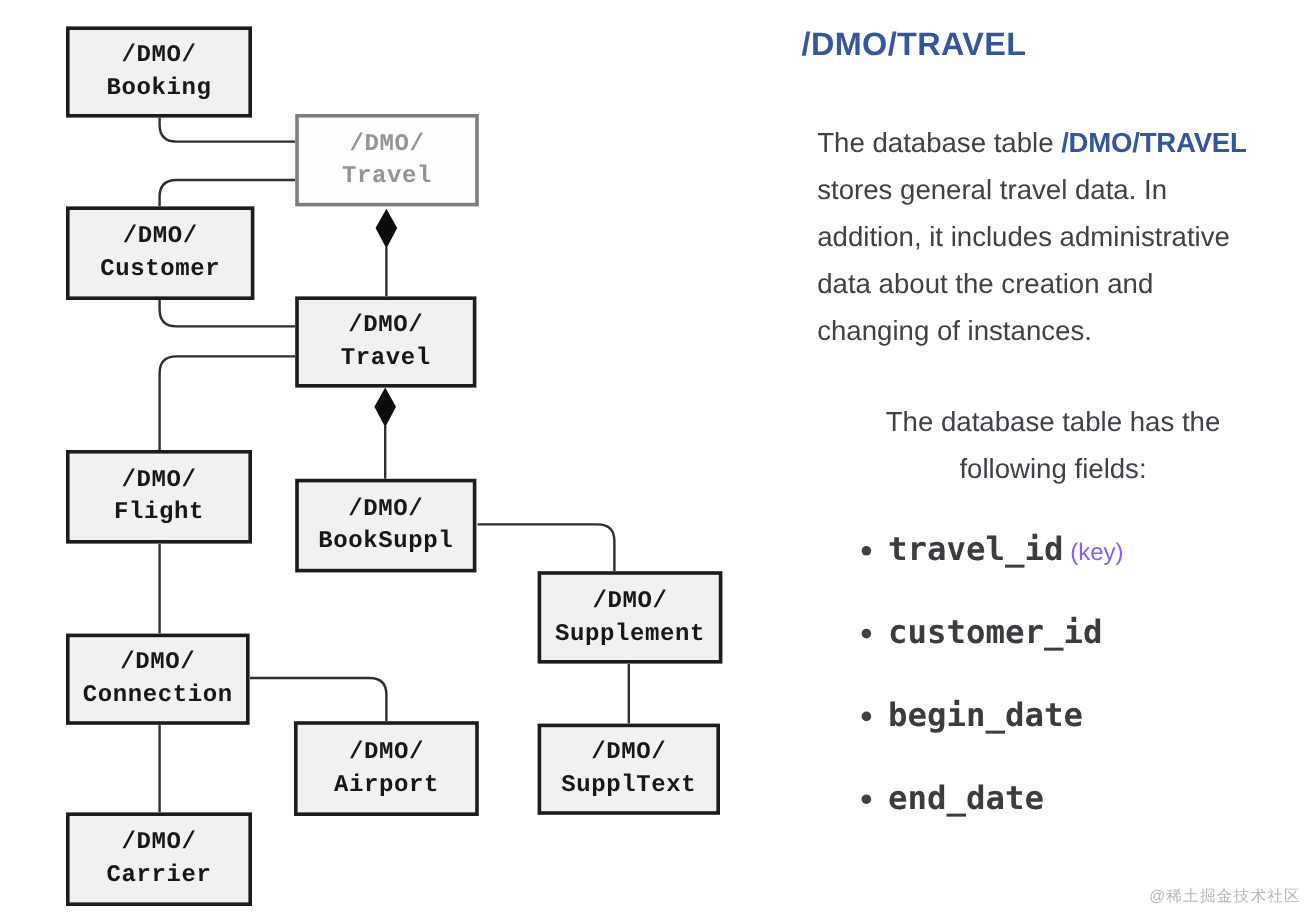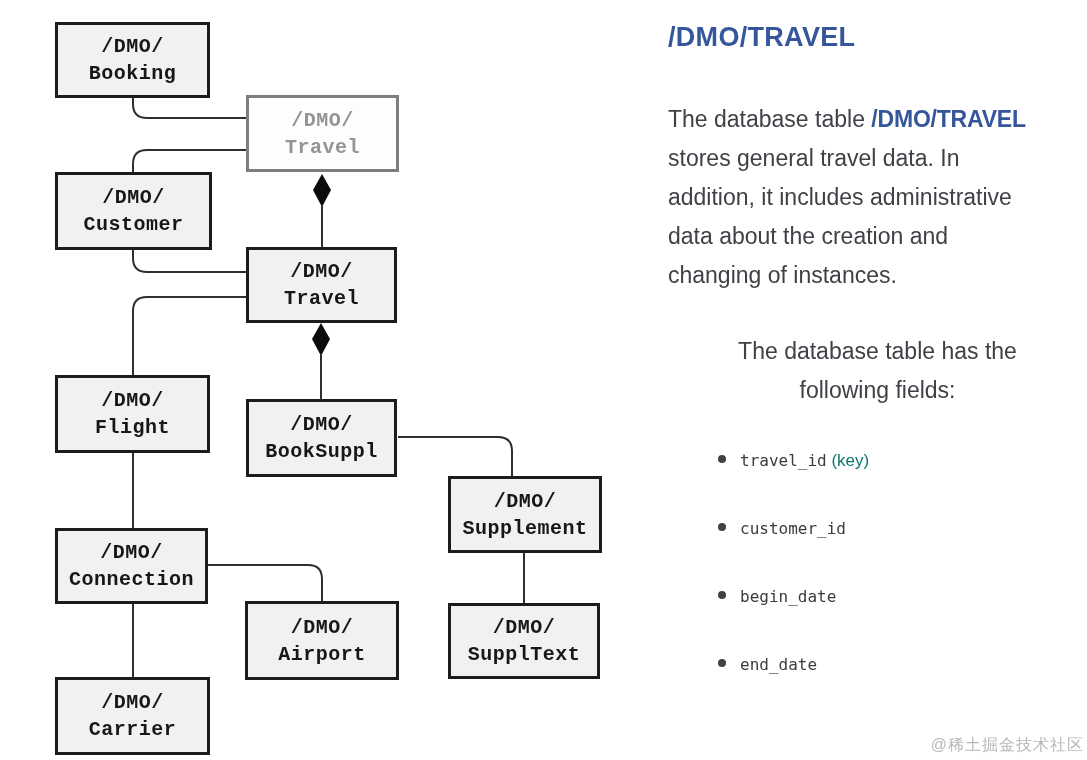--- a/index.html
+++ b/index.html
@@ -11,33 +11,33 @@
   #wires{position:absolute;left:0;top:0;}
   .node{position:absolute;box-sizing:border-box;background:#f1f1f1;border:3px solid #1c1c1c;
         display:flex;flex-direction:column;justify-content:center;
         font-family:"Liberation Mono",monospace;font-weight:bold;font-size:20px;line-height:27px;
         color:#17171a;text-align:center;letter-spacing:0.5px;}
   .node.muted{background:#fdfdfd;border:3px solid #7d7d7d;color:#949498;}
 
   
   #doc{position:absolute;left:668px;top:16px;width:419px;}
   #doc h1{margin:6px 0 0 0;font-size:27px;font-weight:bold;color:#35569b;letter-spacing:0.3px;}
-  .body-text{margin:0;font-size:23px;line-height:39px;color:#3f4146;white-space:pre-line;}
+  .body-text{margin:13px;font-size:23px;line-height:39px;color:#3f4146;white-space:pre-line;}
   #intro{margin-top:47px;}
   #fields-intro{margin-top:37px;text-align:center;}
   .inline-code{color:#35569b;font-weight:bold;letter-spacing:-0.2px;}
   #fields-list{list-style:none;margin:31px 0 0 0;padding:0 0 0 72px;}
   #fields-list li{position:relative;margin:0 0 31px 0;font-size:23px;line-height:35px;color:#3a3c40;}
   #fields-list li::before{content:"";position:absolute;left:-22px;top:14px;width:8px;height:8px;
         border-radius:50%;background:#3f4146;}
-  .code{font-family:"DejaVu Sans Mono",monospace;font-size:16px;color:#3a3c40;}
-  .suffix{font-size:17px;color:#0f766e;}
+  .code{font-family:"DejaVu Sans Mono",monospace;font-size:27px;color:#3a3c40;font-weight:bold;}
+  .suffix{font-size:20px;color:#8b5cf6;}
 
   
-  #watermark{position:absolute;right:3px;bottom:4px;font-size:16px;color:#b7b7b7;letter-spacing:1px;}
+  #watermark{position:absolute;right:3px;bottom:4px;font-size:13px;color:#b7b7b7;letter-spacing:1px;}
 </style>
 </head>
 <body>
 
 <div id="page">
 
   <div id="diagram">
 
     <svg id="wires" width="660" height="760" viewBox="0 0 660 760">
       <g fill="none" stroke="#2f2f2f" stroke-width="2">

